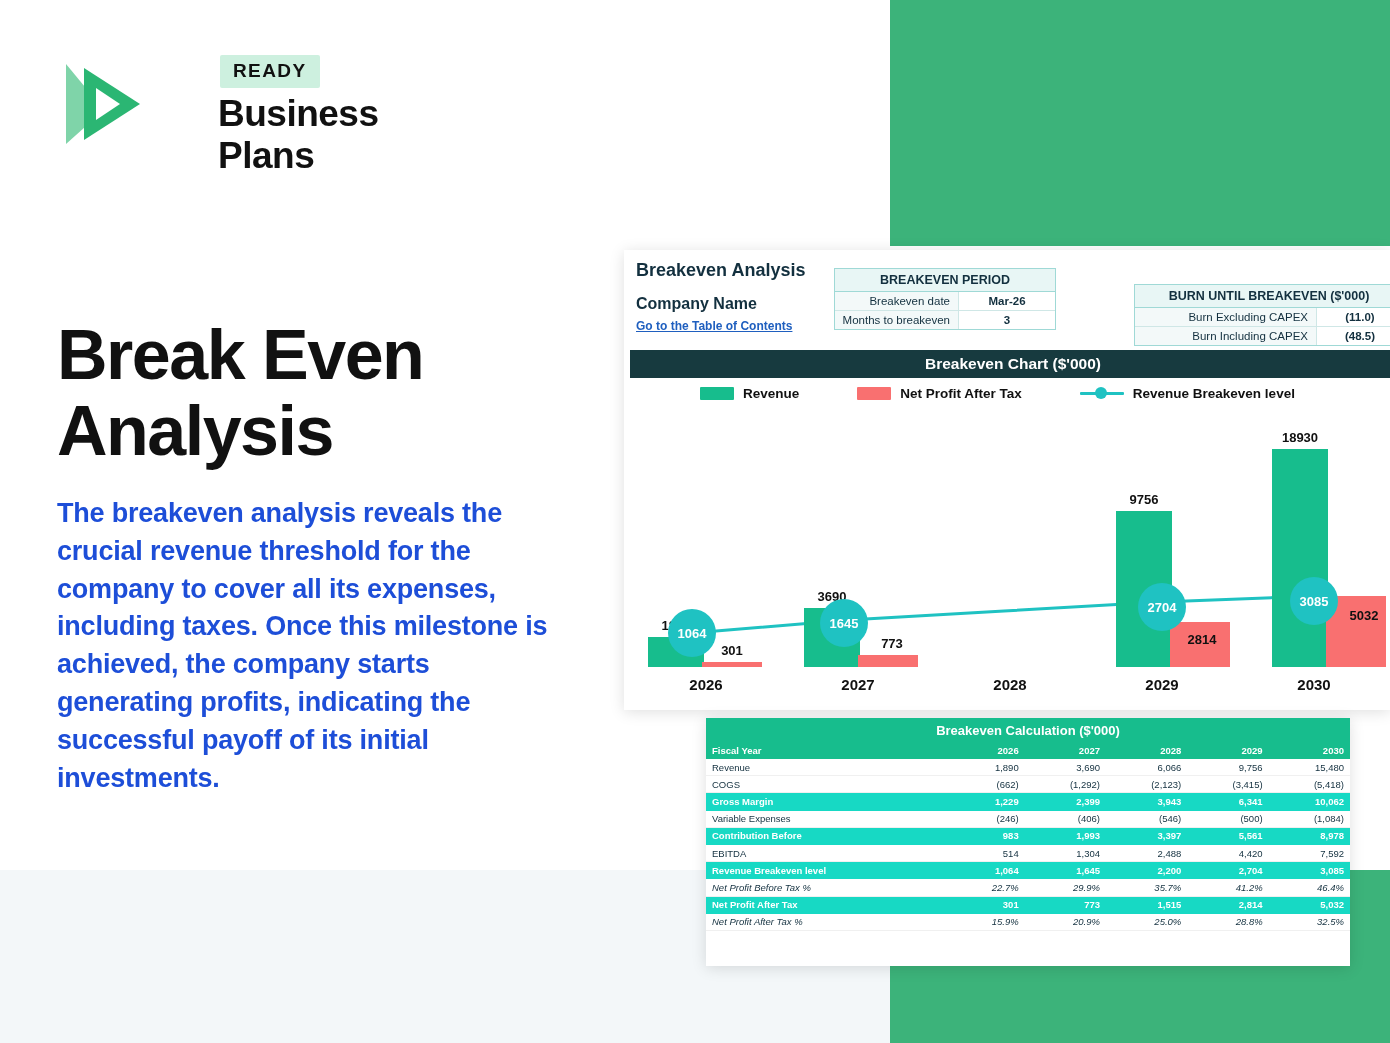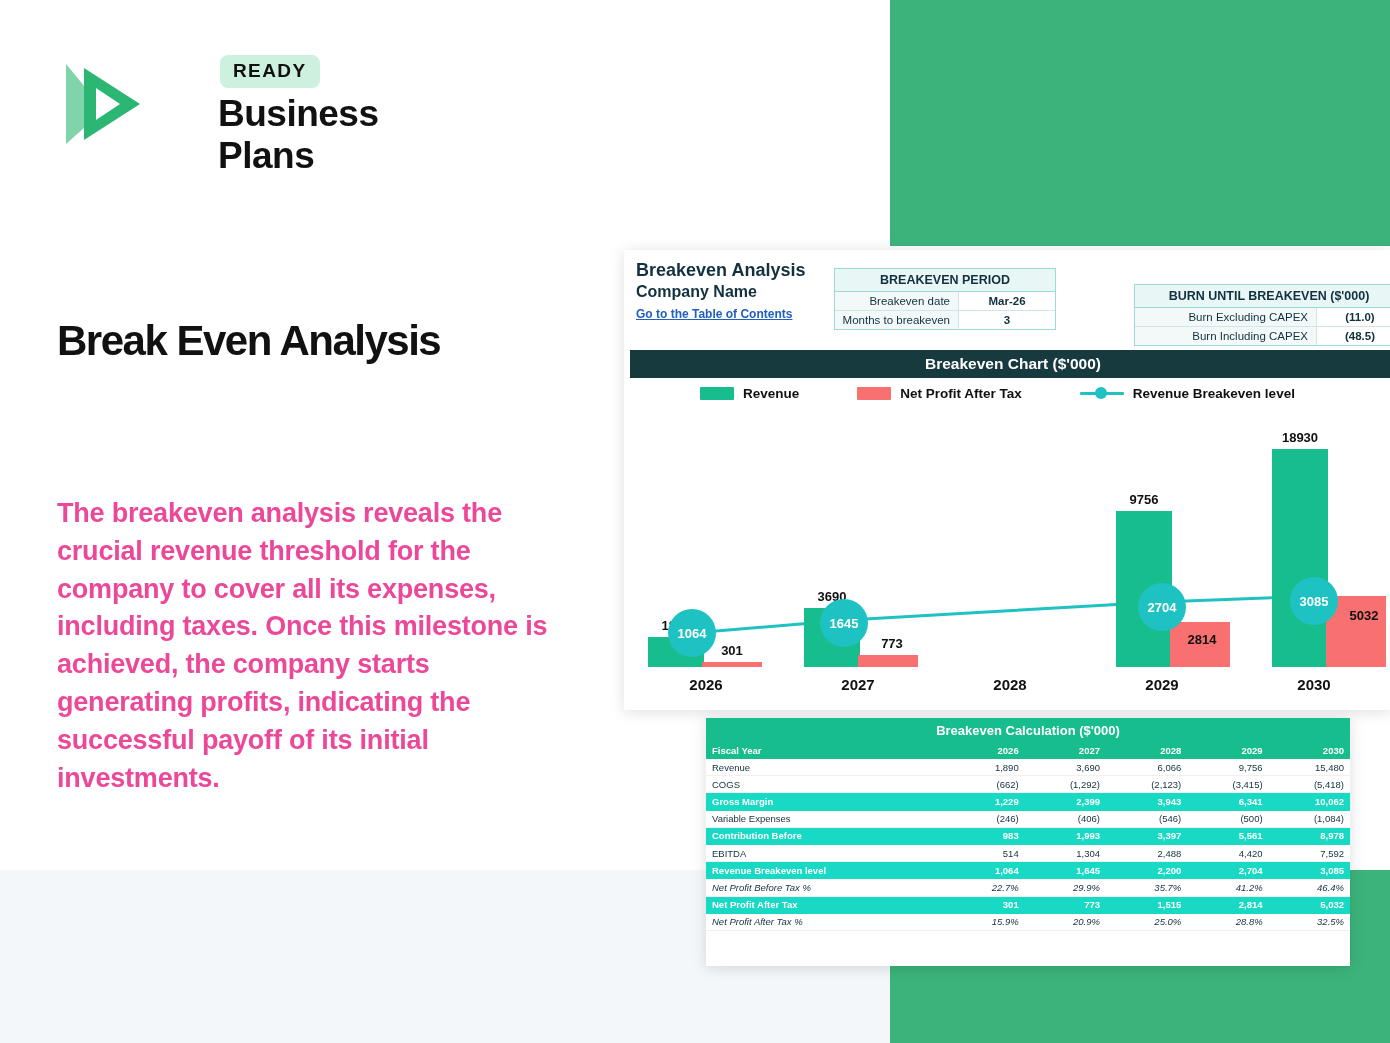--- a/index.html
+++ b/index.html
@@ -17,43 +17,43 @@
   .bg-bottom-left{
     position:absolute;left:0;top:870px;width:890px;height:173px;background:#f3f7f9;
   }
   .bg-white-strip{
     position:absolute;left:890px;top:246px;width:500px;height:624px;background:#ffffff;
   }
   
   .logo{position:absolute;left:58px;top:55px;width:400px;height:110px;}
   .logo-mark{position:absolute;left:0;top:3px;width:88px;height:92px;}
   .logo-ready{
-    position:absolute;left:162px;top:0px;background:#cdf0df;border-radius:8px;
+    position:absolute;left:162px;top:0px;background:#cdf0df;border-radius:2px;
     padding:5px 13px 6px 13px;font-size:19px;font-weight:bold;letter-spacing:1.4px;color:#111;
   }
   .logo-title{
     position:absolute;left:160px;top:38px;font-size:37px;font-weight:bold;color:#111;letter-spacing:-0.5px;
   }
   
   .headline{
     position:absolute;left:57px;top:318px;width:520px;
-    font-size:42px;line-height:1.08;font-weight:bold;color:#111;letter-spacing:-1.5px;
+    font-size:70px;line-height:1.08;font-weight:bold;color:#111;letter-spacing:-1.5px;
   }
   .body-copy{
     position:absolute;left:57px;top:495px;width:500px;
-    font-size:27px;line-height:1.40;font-weight:bold;color:#ec4899;letter-spacing:-0.2px;
+    font-size:27px;line-height:1.40;font-weight:bold;color:#1d4ed8;letter-spacing:-0.2px;
   }
   
   .chart-card{
     position:absolute;left:624px;top:250px;width:766px;height:460px;background:#ffffff;
     box-shadow:0 2px 14px rgba(0,0,0,.13);
   }
   .chart-head{position:absolute;left:12px;top:10px;}
   .chart-head .t1{font-size:18px;font-weight:bold;color:#13303f;}
-  .chart-head .t2{font-size:16px;font-weight:bold;color:#13303f;margin-top:2px;}
+  .chart-head .t2{font-size:16px;font-weight:bold;color:#13303f;margin-top:14px;}
   .chart-head .toc{
     font-size:12px;color:#1f5fbf;text-decoration:underline;margin-top:6px;display:block;font-weight:bold;
   }
   .kpi{position:absolute;background:#e8f6f5;border:1px solid #9fd9d6;}
   .kpi-title{
     text-align:center;font-size:12.5px;font-weight:bold;color:#13303f;padding:4px 0 4px 0;
     border-bottom:1px solid #9fd9d6;background:#e8f6f5;
   }
   .kpi-row{display:flex;font-size:11.5px;color:#13303f;border-bottom:1px solid #cfe7e6;background:#0ea5e9;}
   .kpi-row:last-child{border-bottom:none;}

